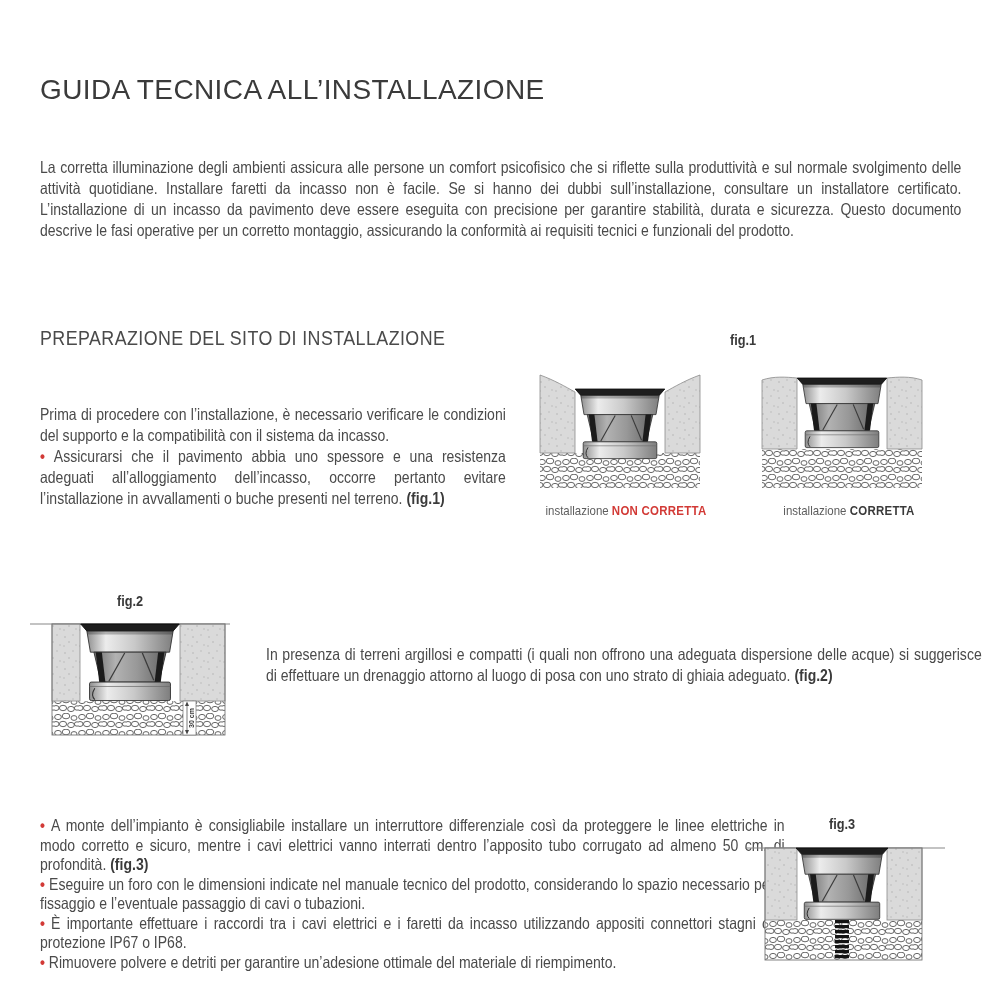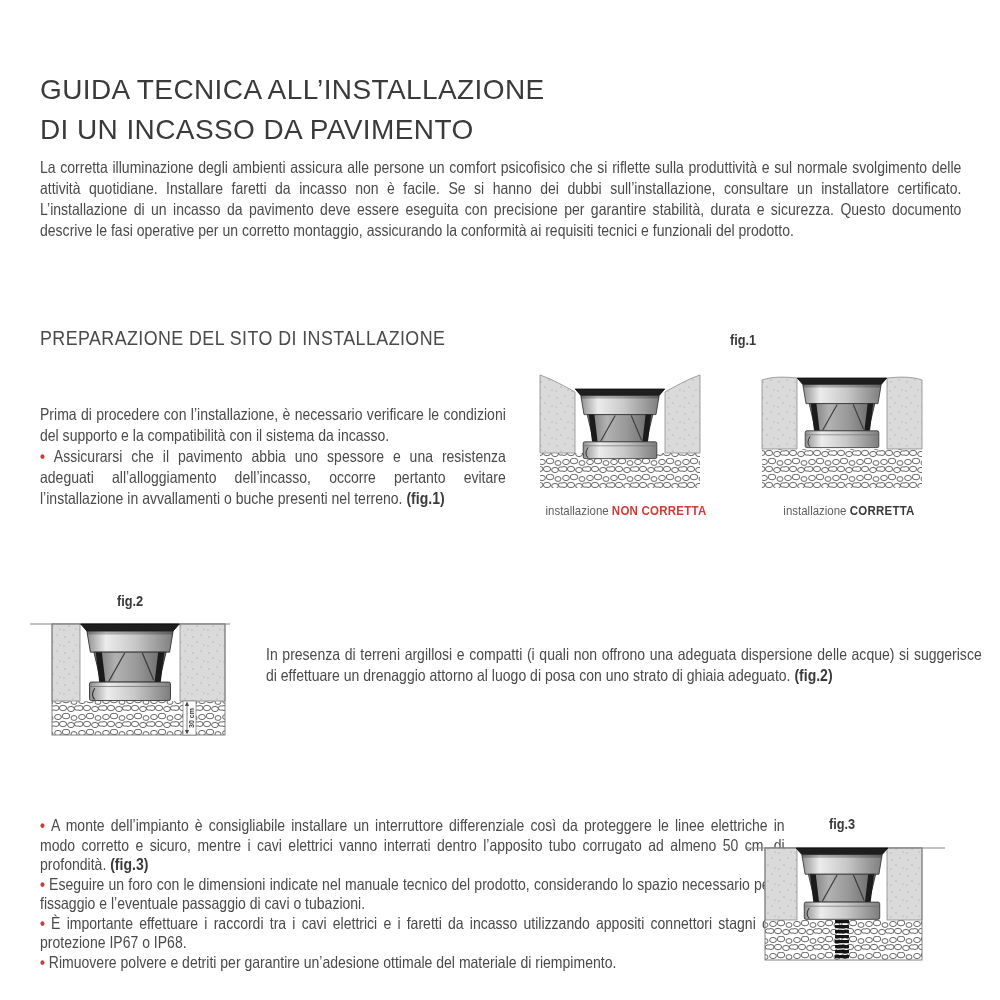--- a/index.html
+++ b/index.html
@@ -34,21 +34,20 @@
   .caption b.bad { color:#d23a36; }
   svg { display:block; }
 </style>
 </head>
 <body>
 
 <div class="page">
 
   <div class="abs title">
     <div>GUIDA TECNICA ALL’INSTALLAZIONE</div>
-    <div>DI UN INCASSO DA PAVIMENTO</div>
   </div>
 
   <p class="abs intro cond just">La corretta illuminazione degli ambienti assicura alle persone un comfort psicofisico che si riflette sulla produttività e sul normale svolgimento delle attività quotidiane. Installare faretti da incasso non è facile. Se si hanno dei dubbi sull’installazione, consultare un installatore certificato. L’installazione di un incasso da pavimento deve essere eseguita con precisione per garantire stabilità, durata e sicurezza. Questo documento descrive le fasi operative per un corretto montaggio, assicurando la conformità ai requisiti tecnici e funzionali del prodotto.</p>
 
   <div class="abs heading cond">PREPARAZIONE DEL SITO DI INSTALLAZIONE</div>
 
   <div class="abs figlabel cond" style="left:730px; top:331px;">fig.1</div>
 
   <svg class="abs" style="left:538px; top:362px;" width="164" height="135" viewBox="0 0 164 135">
     <defs>

